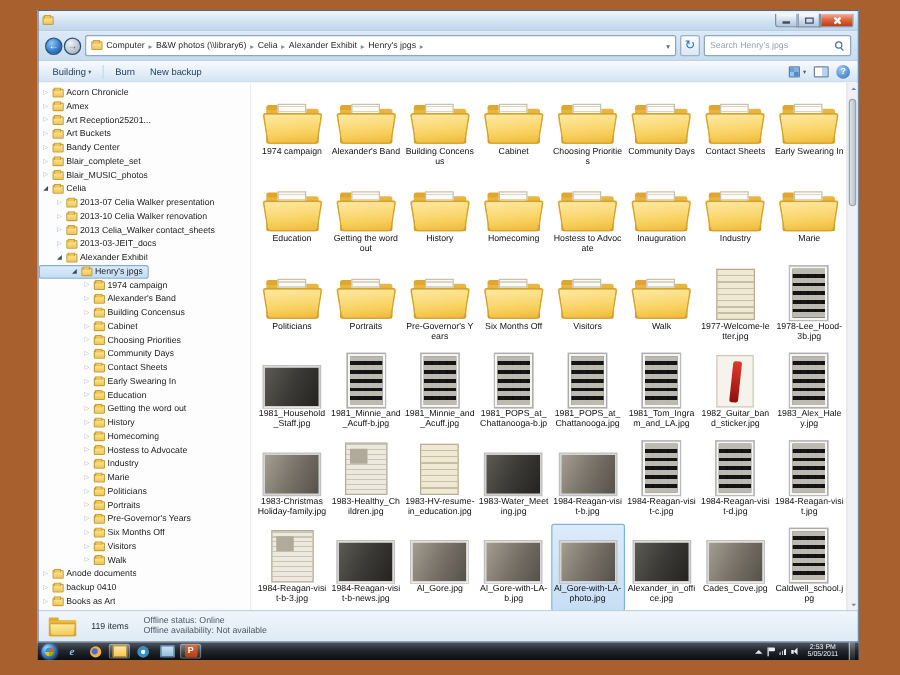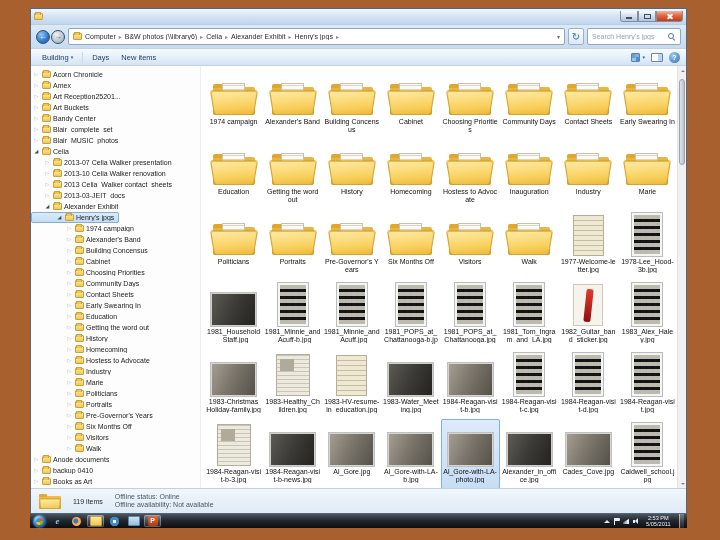--- a/index.html
+++ b/index.html
@@ -25,21 +25,21 @@
 
   .navbar{height:24px;background:linear-gradient(#dce9f7,#c8dbef);display:flex;align-items:center;padding:0 5px;gap:3px;border-bottom:1px solid #c0d2e4;}
   .orb{width:14px;height:14px;border-radius:50%;border:1px solid #30506e;display:flex;align-items:center;justify-content:center;font-size:8px;line-height:1;flex:none;}
   .orb.back{background:radial-gradient(circle at 35% 30%,#8ec8f8,#2e78c8 60%,#1c5ba3);color:#fff;}
   .orb.fwd{background:radial-gradient(circle at 35% 30%,#eef2f6,#b9c4cf 60%,#97a5b2);color:#5d6b79;margin-left:-2px;}
   .addressbar{flex:1;height:17px;background:#fff;border:1px solid #8fa8c0;border-radius:2px;display:flex;align-items:center;gap:3px;padding:0 4px;font-size:7px;color:#2b2b2b;min-width:0;overflow:hidden;}
   .crumbs{display:flex;align-items:center;gap:3px;white-space:nowrap;overflow:hidden;}
   .crumb-sep{color:#7b8ea1;font-size:6px;}
   .addr-dd{margin-left:auto;color:#5b6e82;font-size:6px;}
   .refresh{width:16px;height:17px;border:1px solid #9db2c6;border-radius:2px;background:linear-gradient(#fdfeff,#dce8f4);display:flex;align-items:center;justify-content:center;color:#2d76c4;font-size:10px;line-height:1;}
-  .searchbox{width:94px;height:17px;background:#fff;border:1px solid #8fa8c0;border-radius:2px;display:flex;align-items:center;padding:0 4px;gap:2px;}
+  .searchbox{width:118px;height:17px;background:#fff;border:1px solid #8fa8c0;border-radius:2px;display:flex;align-items:center;padding:0 4px;gap:2px;}
   .searchbox input{border:none;outline:none;flex:1;min-width:0;background:transparent;font-family:inherit;font-size:7px;color:#333;}
   .searchbox input::placeholder{color:#93a3b2;}
   .mag{position:relative;width:8px;height:8px;flex:none;}
   .mag::before{content:'';position:absolute;left:0;top:0;width:4px;height:4px;border:1px solid #4f7396;border-radius:50%;}
   .mag::after{content:'';position:absolute;left:5px;top:5px;width:3px;height:1px;background:#4f7396;transform:rotate(45deg);transform-origin:0 0;}
 
   .toolbar{height:17px;background:linear-gradient(#f7fbfe,#e2edf8 60%,#d5e4f2);border-bottom:1px solid #c4d3e2;display:flex;align-items:center;padding:0 6px;font-size:7.5px;color:#1e3a5f;gap:2px;}
   .tb-btn{padding:1px 5px;display:flex;align-items:center;gap:2px;border-radius:2px;}
   .dd{font-size:5px;color:#44607e;}
   .tb-sep{width:1px;height:11px;background:#c9d7e5;margin:0 2px;}
@@ -171,22 +171,22 @@
         <span class="mag"></span>
       </div>
     </div>
 
     <div class="toolbar">
       <span class="tb-btn">
         <span>Building</span>
         <span class="dd">▾</span>
       </span>
       <span class="tb-sep"></span>
-      <span class="tb-btn">Days</span>
-      <span class="tb-btn">New items</span>
+      <span class="tb-btn">Burn</span>
+      <span class="tb-btn">New backup</span>
       <span class="tb-right">
         <span class="views-btn">
           <i class="sq"></i>
           <span class="dd">▾</span>
         </span>
         <span class="preview-btn"></span>
         <span class="help-btn">?</span>
       </span>
     </div>
 

